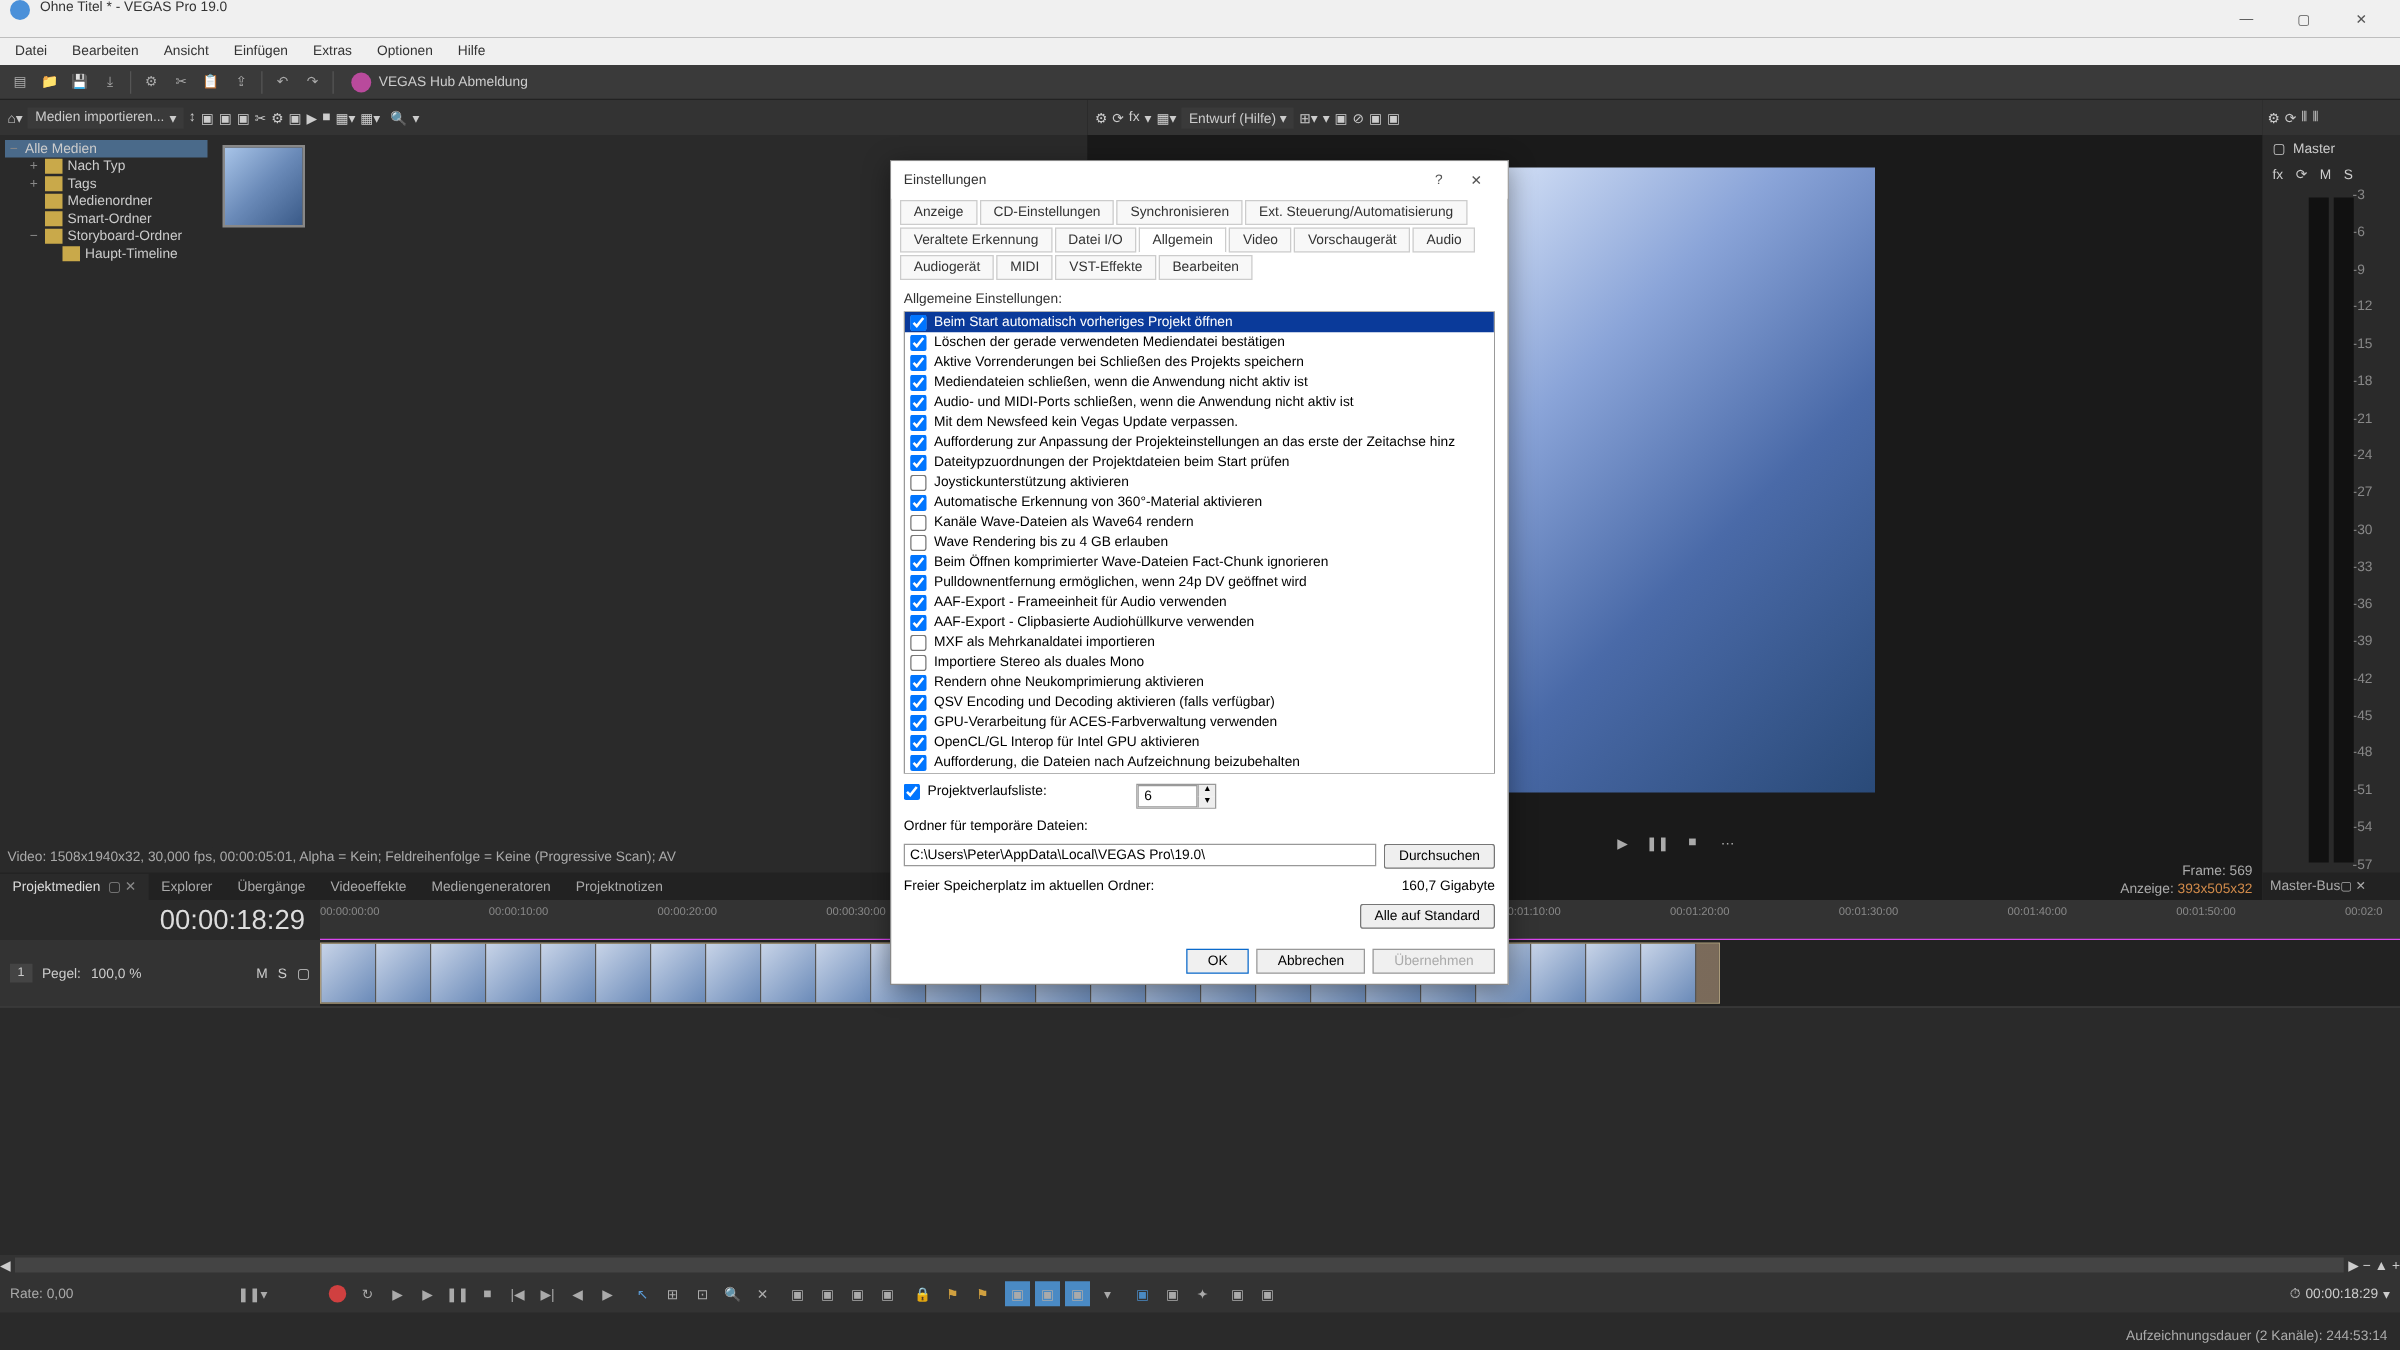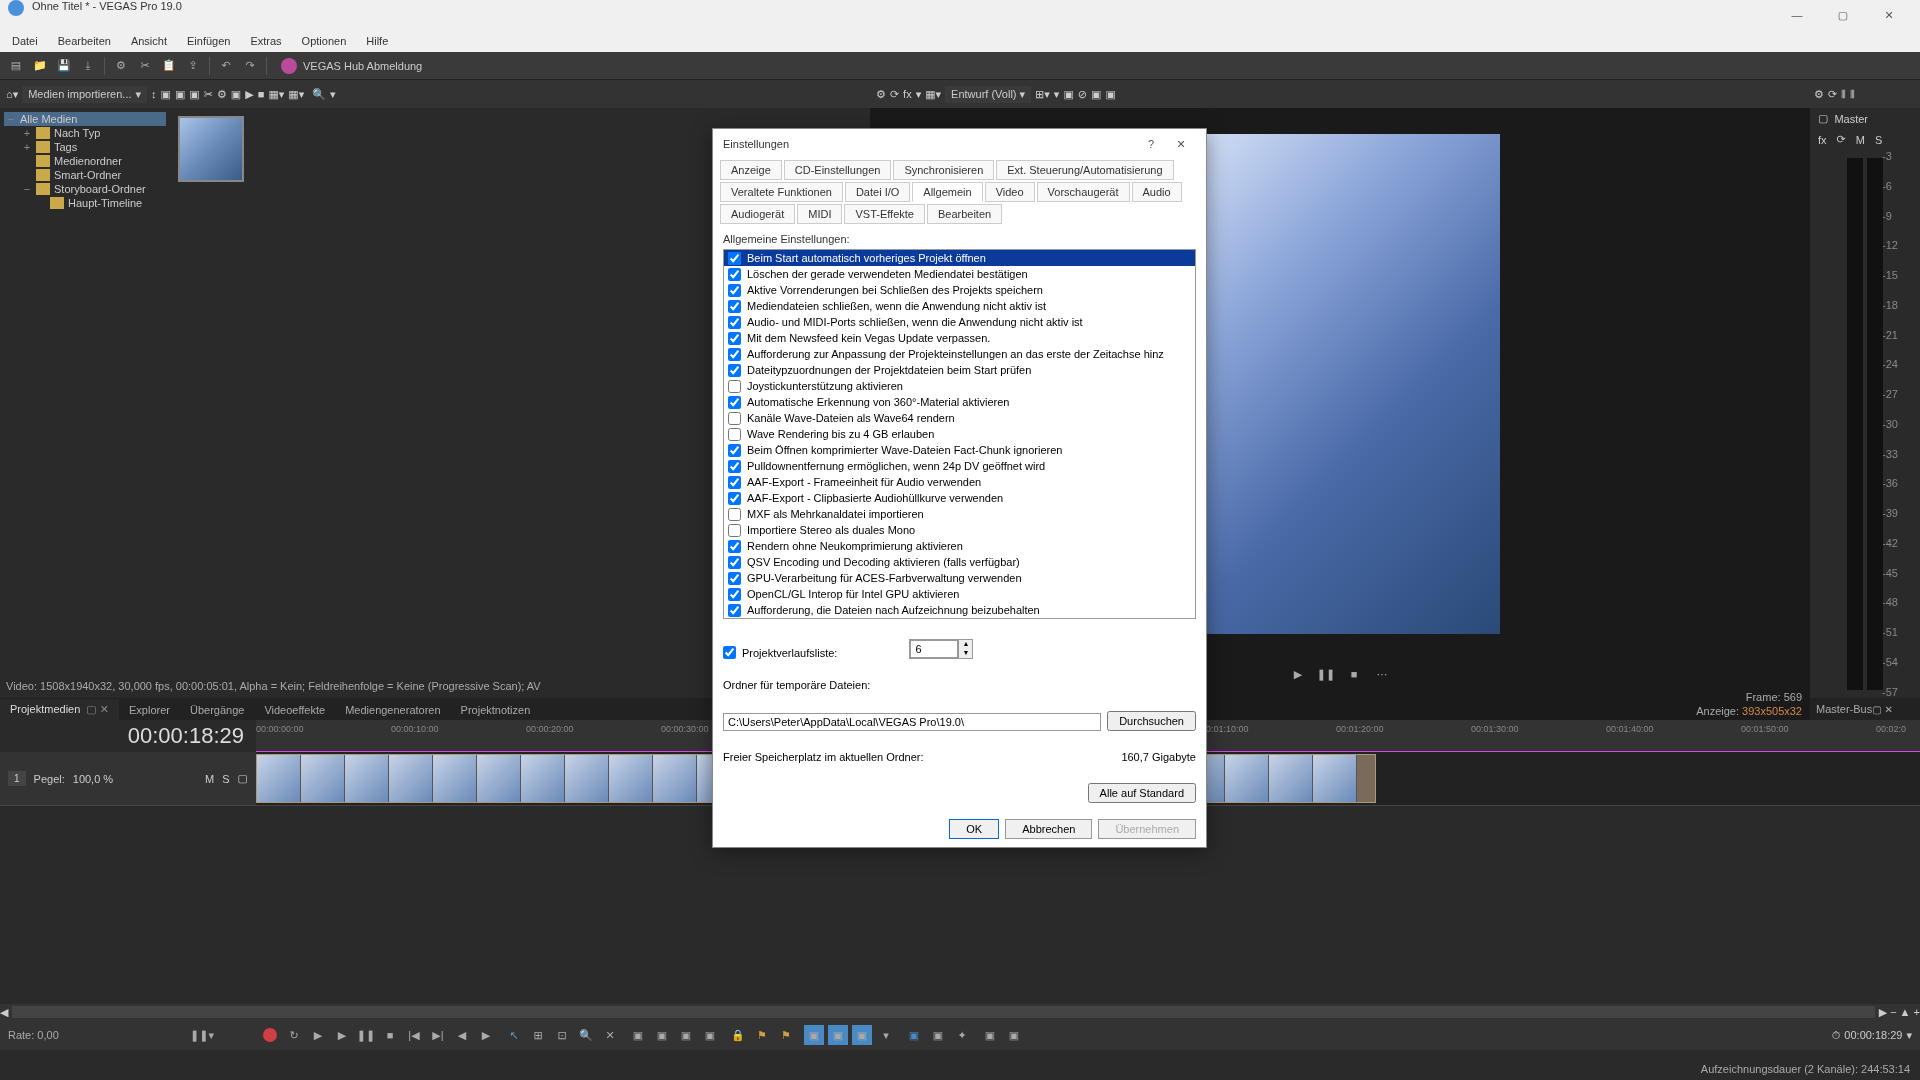--- a/index.html
+++ b/index.html
@@ -74,21 +74,21 @@
 .dialog .dtitle .dbtn{width:30px;height:30px;display:flex;align-items:center;justify-content:center;color:#555}
 .dialog .tabs{display:flex;flex-wrap:wrap;padding:0 6px}
 .dialog .tabs .dtab{padding:3px 10px;border:1px solid #ccc;background:#f8f8f8;margin:1px;font-size:11px;color:#333}
 .dialog .tabs .dtab.active{background:#fff;border-bottom:1px solid #fff}
 .dialog .body{padding:8px 10px}
 .dialog .grouplabel{font-size:11px;color:#333;margin-bottom:4px}
 .dialog .listbox{border:1px solid #999;height:370px;overflow-y:scroll;background:#fff}
 .dialog .listbox .row{display:flex;align-items:center;padding:0 4px;height:16px;font-size:11px;color:#000}
 .dialog .listbox .row.sel{background:#0a3a9a;color:#fff}
 .dialog .listbox .row input{margin-right:6px}
-.dialog .formrow{display:flex;align-items:flex-end;margin-top:20px;gap:6px;font-size:11px}
+.dialog .formrow{display:flex;align-items:flex-start;margin-top:8px;gap:6px;font-size:11px}
 .dialog .formrow input[type=text]{border:1px solid #999;padding:2px 4px;font-size:11px}
 .dialog .btnrow{display:flex;justify-content:flex-end;gap:6px;padding:8px 10px}
 .dialog .btnrow button{padding:3px 16px;font-size:11px;border:1px solid #999;background:#f0f0f0}
 .dialog .btnrow button.primary{border:1px solid #0a6acc}
 .dialog .btnrow button:disabled{color:#aaa}
 .spinner{display:inline-flex;border:1px solid #999}
 .spinner input{border:none;width:48px;padding:2px 4px;text-align:left}
 .spinner .spins{display:flex;flex-direction:column}
 .spinner .spins div{width:14px;height:9px;background:#eee;border-left:1px solid #999;font-size:7px;text-align:center;line-height:8px}
 </style>
@@ -206,21 +206,21 @@
     </div>
   </div>
 
   <div class="preview">
     <div class="ptoolbar">
       <div class="tbtn">⚙</div>
       <div class="tbtn">⟳</div>
       <div class="tbtn">fx</div>
       <div class="tbtn">▾</div>
       <div class="tbtn">▦▾</div>
-      <div class="dropdown"><span>Entwurf (Voll)</span> ▾</div>
+      <div class="dropdown"><span>Entwurf (Hilfe)</span> ▾</div>
       <div class="tbtn">⊞▾</div>
       <div class="tbtn">▾</div>
       <div class="tbtn">▣</div>
       <div class="tbtn">⊘</div>
       <div class="tbtn">▣</div>
       <div class="tbtn">▣</div>
     </div>
     <div class="canvas">
       <div class="img"></div>
     </div>
@@ -402,21 +402,21 @@
     <span>Einstellungen</span>
     <div class="spacer"></div>
     <div class="dbtn">?</div>
     <div class="dbtn">✕</div>
   </div>
   <div class="tabs" id="dlg-tabs">
       <div class="dtab">Anzeige</div>
       <div class="dtab">CD-Einstellungen</div>
       <div class="dtab">Synchronisieren</div>
       <div class="dtab">Ext. Steuerung/Automatisierung</div>
-      <div class="dtab">Veraltete Funktionen</div>
+      <div class="dtab">Veraltete Erkennung</div>
       <div class="dtab">Datei I/O</div>
       <div class="dtab active">Allgemein</div>
       <div class="dtab">Video</div>
       <div class="dtab">Vorschaugerät</div>
       <div class="dtab">Audio</div>
       <div class="dtab">Audiogerät</div>
       <div class="dtab">MIDI</div>
       <div class="dtab">VST-Effekte</div>
       <div class="dtab">Bearbeiten</div>
     </div>

